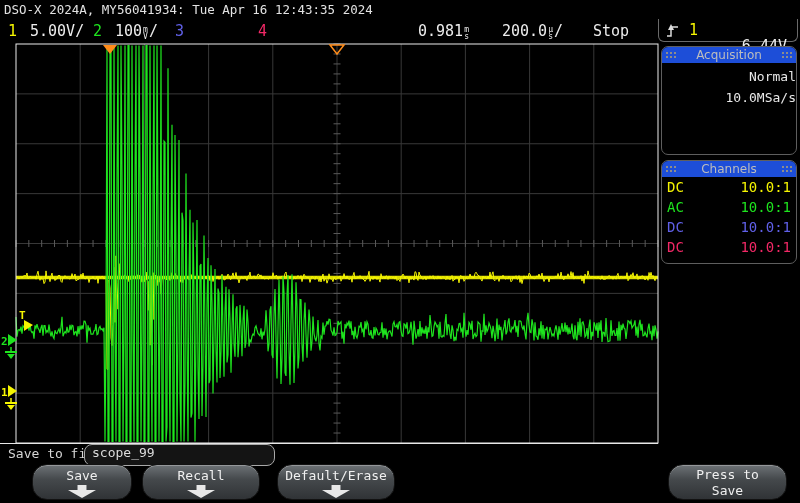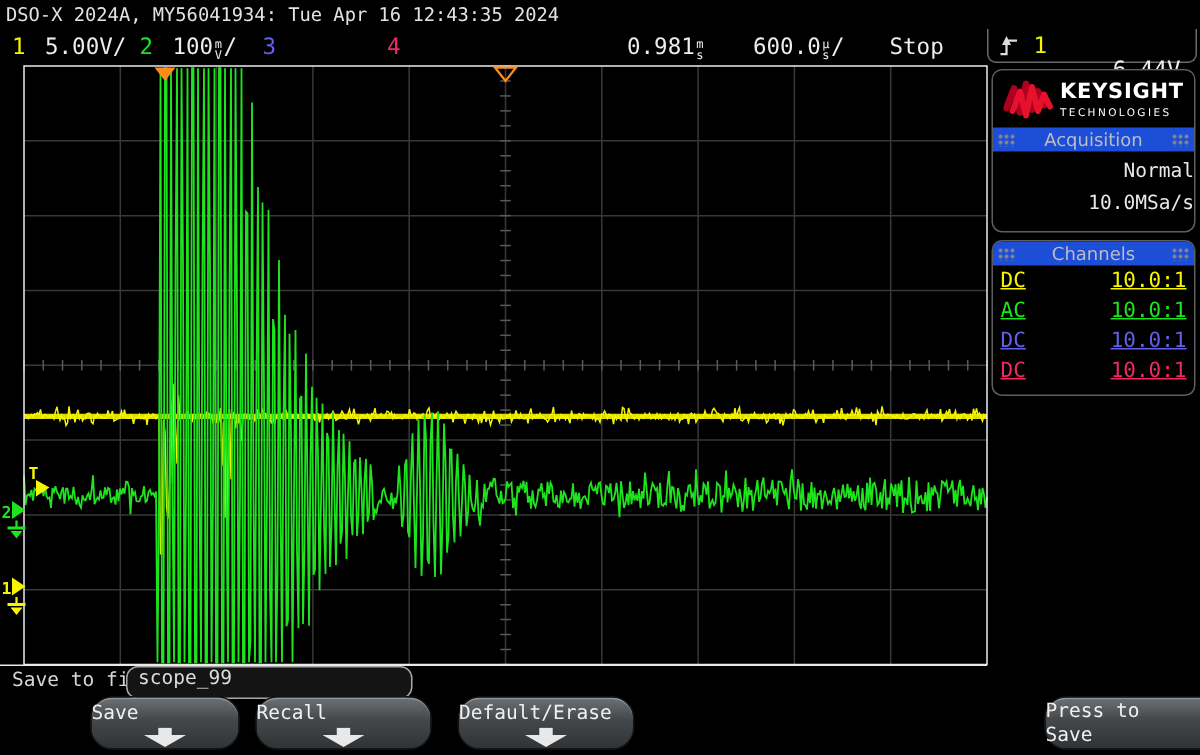--- a/index.html
+++ b/index.html
@@ -21,50 +21,50 @@
   .phead{height:16px;background:#1d4ed8;color:#bdbdbd;font:12px "DejaVu Sans",sans-serif;
          text-align:center;line-height:16px;position:relative;}
   .grip{position:absolute;top:4px;width:12px;height:9px;
         background-image:radial-gradient(#8d8d8d 1px,transparent 1.3px);background-size:4px 4px;}
   .grip.gl{left:3px;} .grip.gr{right:3px;}
   .logo{height:38px;display:flex;align-items:center;justify-content:center;gap:4px;background:#000;}
   .wordmark{line-height:1;}
   .wordmark .brand{font:bold 14px "DejaVu Sans",sans-serif;color:#fff;letter-spacing:.5px;}
   .wordmark .sub{font:7px "DejaVu Sans",sans-serif;color:#fff;letter-spacing:1.6px;margin-top:2px;}
   .acqval{font-size:13px;color:#e8e8e8;text-align:right;margin-top:6px;}
-  .chrow{display:flex;justify-content:space-between;padding:0 5px;font-size:14px;height:20px;line-height:20px;text-decoration:underline;}
+  .chrow{display:flex;justify-content:space-between;padding:0 5px;font-size:14px;height:20px;line-height:20px;}
   .sep{position:absolute;left:0;top:443px;width:658px;height:1px;background:#e8e8e8;}
   .savelabel{position:absolute;left:8px;top:446px;font-size:13px;color:#d6d6d6;}
   .fname{position:absolute;left:84px;top:444px;width:182px;height:15px;background:#141414;
          border:1px solid #a8a8a8;border-radius:8px;color:#dcdcdc;font:13px "DejaVu Sans Mono",monospace;
          padding:0 0 5px 7px;outline:none;}
   .softkey{position:absolute;top:464px;height:36px;border-radius:15px;box-sizing:border-box;
            background:linear-gradient(#6d7276,#45494c 42%,#303336);border:1px solid #121212;
            box-shadow:inset 0 1px 0 rgba(255,255,255,.28);color:#f0f0f0;
-           font:13px "DejaVu Sans Mono",monospace;text-align:left;cursor:pointer;margin-left:28px;}
+           font:13px "DejaVu Sans Mono",monospace;text-align:center;cursor:pointer;}
   .softkey .lbl{margin-top:3px;}
   .arrow{width:28px;height:13px;background:#e8e8e8;margin:2px auto 0;
          clip-path:polygon(34% 0,66% 0,66% 38%,100% 38%,50% 100%,0 38%,34% 38%);}
   .two{line-height:16px;padding-top:2px;}
 </style>
 </head>
 <body>
 
 <div class="screen">
 
   <div class="titlebar">DSO-X 2024A, MY56041934: Tue Apr 16 12:43:35 2024</div>
 
   <div class="sbi c1" style="left:8px">1</div>
   <div class="sbi" style="left:30px">5.00V/</div>
   <div class="sbi c2" style="left:93px">2</div>
   <div class="sbi" style="left:115px"><span>100</span><span class="ustack"><i>m</i><i>V</i></span><span>/</span></div>
   <div class="sbi c3" style="left:175px">3</div>
   <div class="sbi c4" style="left:258px">4</div>
   <div class="sbi" style="left:418px"><span>0.981</span><span class="ustack"><i>m</i><i>s</i></span></div>
-  <div class="sbi" style="left:502px"><span>600.0</span><span class="ustack"><i>µ</i><i>s</i></span><span>/</span></div>
+  <div class="sbi" style="left:502px"><span>200.0</span><span class="ustack"><i>µ</i><i>s</i></span><span>/</span></div>
   <div class="sbi" style="left:593px">Stop</div>
 
   <div class="trigbox">
     <svg class="trigicon" width="13" height="17">
       <path d="M1 14 H5 V5 H12" stroke="#dcdcdc" stroke-width="1.5" fill="none"></path>
       <polygon points="2,8 8,8 5,2" fill="#dcdcdc"></polygon>
     </svg>
     <span class="tsrc c1">1</span>
     <span class="tlev">6.44V</span>
   </div>
@@ -208,30 +208,20 @@
       <g>
         <text x="1" y="396" fill="#f5f500" font-size="11px" font-family="DejaVu Sans Mono,monospace" font-weight="bold">1</text>
         <polygon points="8,385 8,397 17,391" fill="#f5f500"></polygon>
         <line x1="11" y1="398" x2="11" y2="403" stroke="#f5f500" stroke-width="1.5"></line>
         <line x1="5" y1="403" x2="17" y2="403" stroke="#f5f500" stroke-width="2"></line>
         <polygon points="7,405 15,405 11,410" fill="#f5f500"></polygon>
       </g>
     </svg>
 
   <div class="panel" style="top:46px;height:109px">
-    <div class="logo">
-      <svg width="34" height="30">
-        <polyline points="2,21 7,8 11,24 15,5 19,22 23,10 27,19" fill="none" stroke="#b00020" stroke-width="4.5" stroke-linejoin="round" stroke-linecap="round"></polyline>
-        <polyline points="6,23 11,10 15,26 19,7 23,23 27,12 31,20" fill="none" stroke="#e8112d" stroke-width="4" stroke-linejoin="round" stroke-linecap="round"></polyline>
-      </svg>
-      <div class="wordmark">
-        <div class="brand">KEYSIGHT</div>
-        <div class="sub">TECHNOLOGIES</div>
-      </div>
-    </div>
     <div class="phead">
       <span class="grip gl"></span>
       <span>Acquisition</span>
       <span class="grip gr"></span>
     </div>
     <div class="acqval">Normal</div>
     <div class="acqval">10.0MSa/s</div>
   </div>
 
   <div class="panel" style="top:160px;height:104px">

